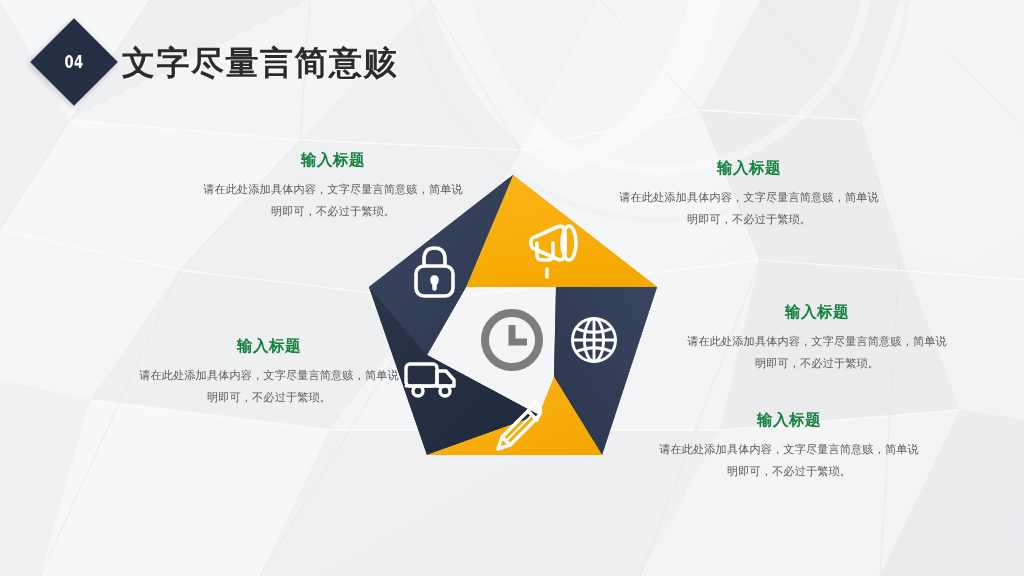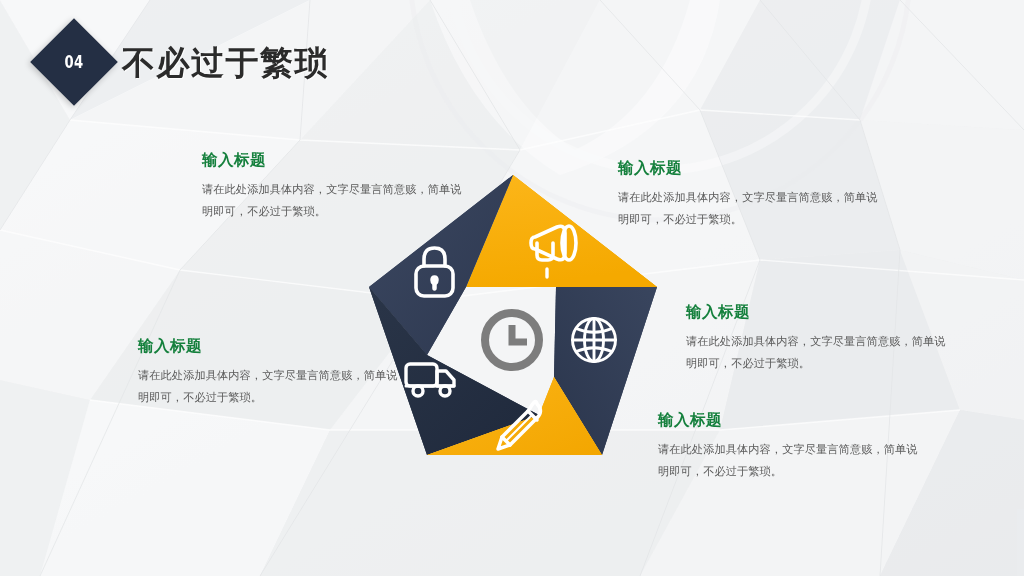--- a/index.html
+++ b/index.html
@@ -10,20 +10,21 @@
     background:#f2f3f4;
     position:relative;
   }
 
   
   #slide {
     position:absolute; inset:0;
     width:1024px; height:576px;
     background:#f1f2f3;
     overflow:hidden;
+    text-align:center;
   }
   #bg-poly { position:absolute; inset:0; width:1024px; height:576px; }
 
   
   .header { position:absolute; left:0; top:0; width:100%; height:120px; }
 
   .badge-diamond {
     position:absolute;
     left:43px; top:31px;
     width:62px; height:62px;
@@ -145,21 +146,21 @@
       <path d="M430,0 L520,150 L430,300 L260,576"></path>
       <path d="M600,0 L700,110 L760,260 L640,576"></path>
       <path d="M760,0 L860,120 L900,250 L880,576"></path>
       <path d="M900,0 L1024,130"></path>
     </g>
   </svg>
 
   <div class="header">
     <div class="badge-diamond"></div>
     <div class="badge-num">04</div>
-    <div class="slide-title">不必过于繁琐</div>
+    <div class="slide-title">文字尽量言简意赅</div>
   </div>
 
   <svg id="pinwheel" viewBox="0 0 320 320">
     <defs>
       <linearGradient id="navyA" x1="0" y1="0" x2="1" y2="1">
         <stop offset="0%" stop-color="#3b4760"></stop>
           <stop offset="100%" stop-color="#2d3850"></stop>
       </linearGradient>
       <linearGradient id="navyB" x1="1" y1="0" x2="0" y2="1">
         <stop offset="0%" stop-color="#39455e"></stop>

